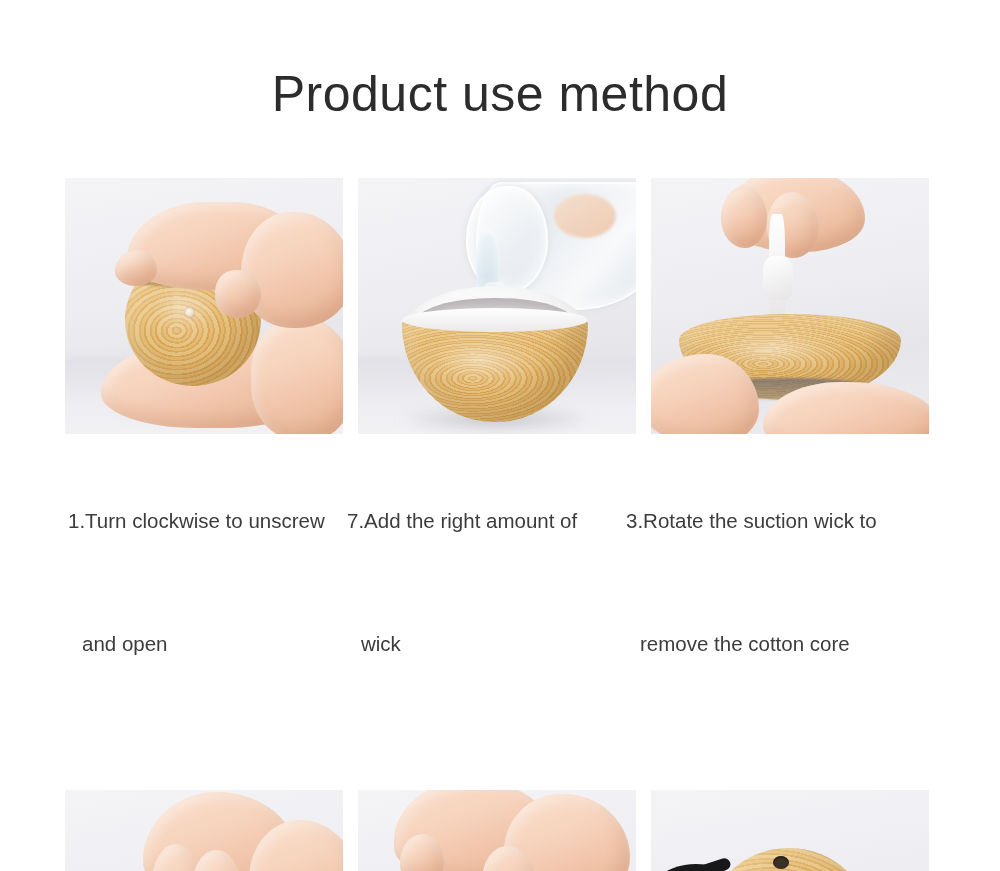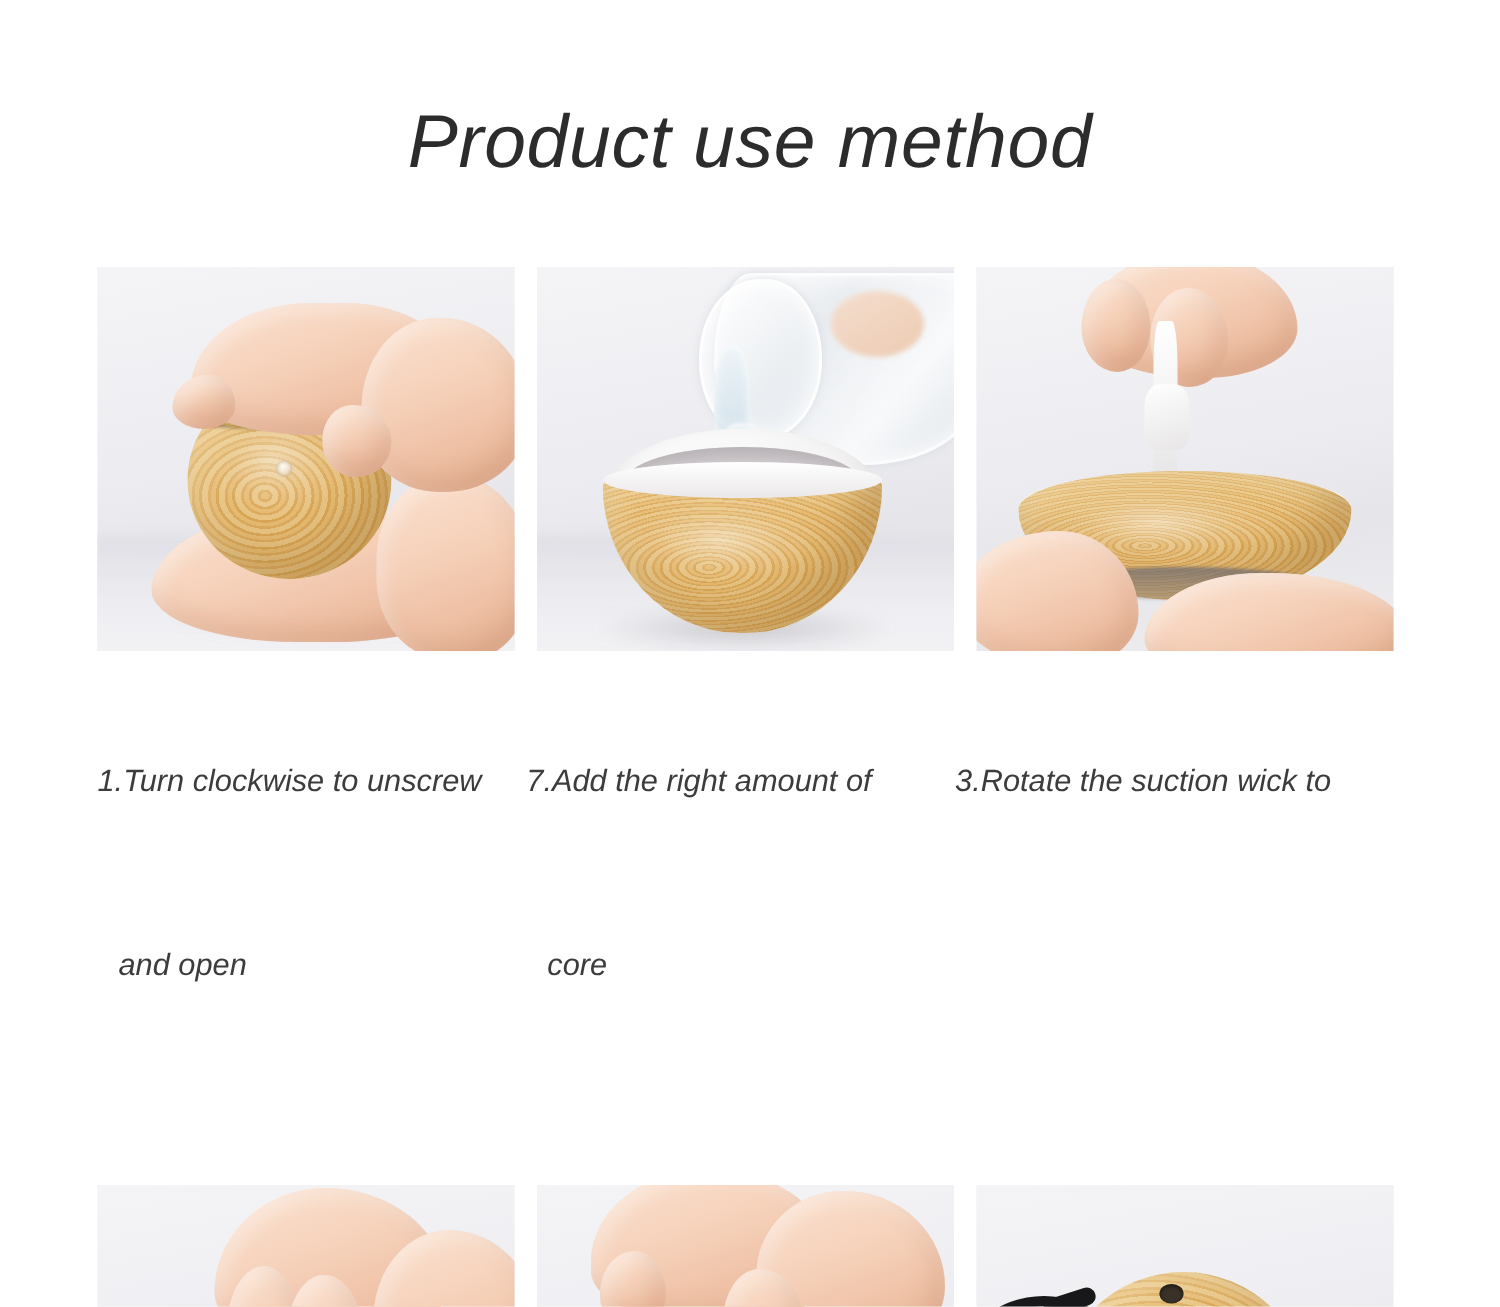--- a/index.html
+++ b/index.html
@@ -15,21 +15,20 @@
     font-family: "Liberation Sans", "DejaVu Sans", sans-serif;
     color: #3a3a3a;
     -webkit-font-smoothing: antialiased;
   }
 
   .page {
     position: relative;
     width: 1000px;
     height: 855px;
     background: #ffffff;
-    font-style: italic;
   }
 
   
   .title {
     position: absolute;
     left: 0;
     top: 64px;
     width: 1000px;
     text-align: center;
     font-size: 50px;
@@ -64,22 +63,23 @@
   .photo {
     position: relative;
     width: 278px;
     height: 256px;
     overflow: hidden;
     background: #efeff2;
   }
 
   .captions {
     display: flex;
-    gap: 15px;
+    gap: 1px;
     margin-top: 14px;
+    justify-content: center;
   }
   .caption {
     width: 278px;
     font-size: 20.5px;
     line-height: 29px;
     color: #3c3c3c;
     white-space: pre;
   }
   .caption .l2 { padding-left: 14px; margin-top: 36px; }
   .caption.wide { width: 300px; }
@@ -240,24 +240,25 @@
 
       </div>
 
       <div class="captions">
         <div class="caption">
           <div>1.Turn clockwise to unscrew</div>
           <div class="l2">and open</div>
         </div>
         <div class="caption">
           <div>7.Add the right amount of</div>
-          <div class="l2">core</div>
+          <div class="l2">wick</div>
         </div>
         <div class="caption wide">
           <div>3.Rotate the suction wick to</div>
+          <div class="l2">remove the cotton core</div>
         </div>
       </div>
     </div>
 
     <div class="row">
       <div class="cells">
 
         <div class="cell">
           <div class="photo">
             <div class="bg-plain"></div>

